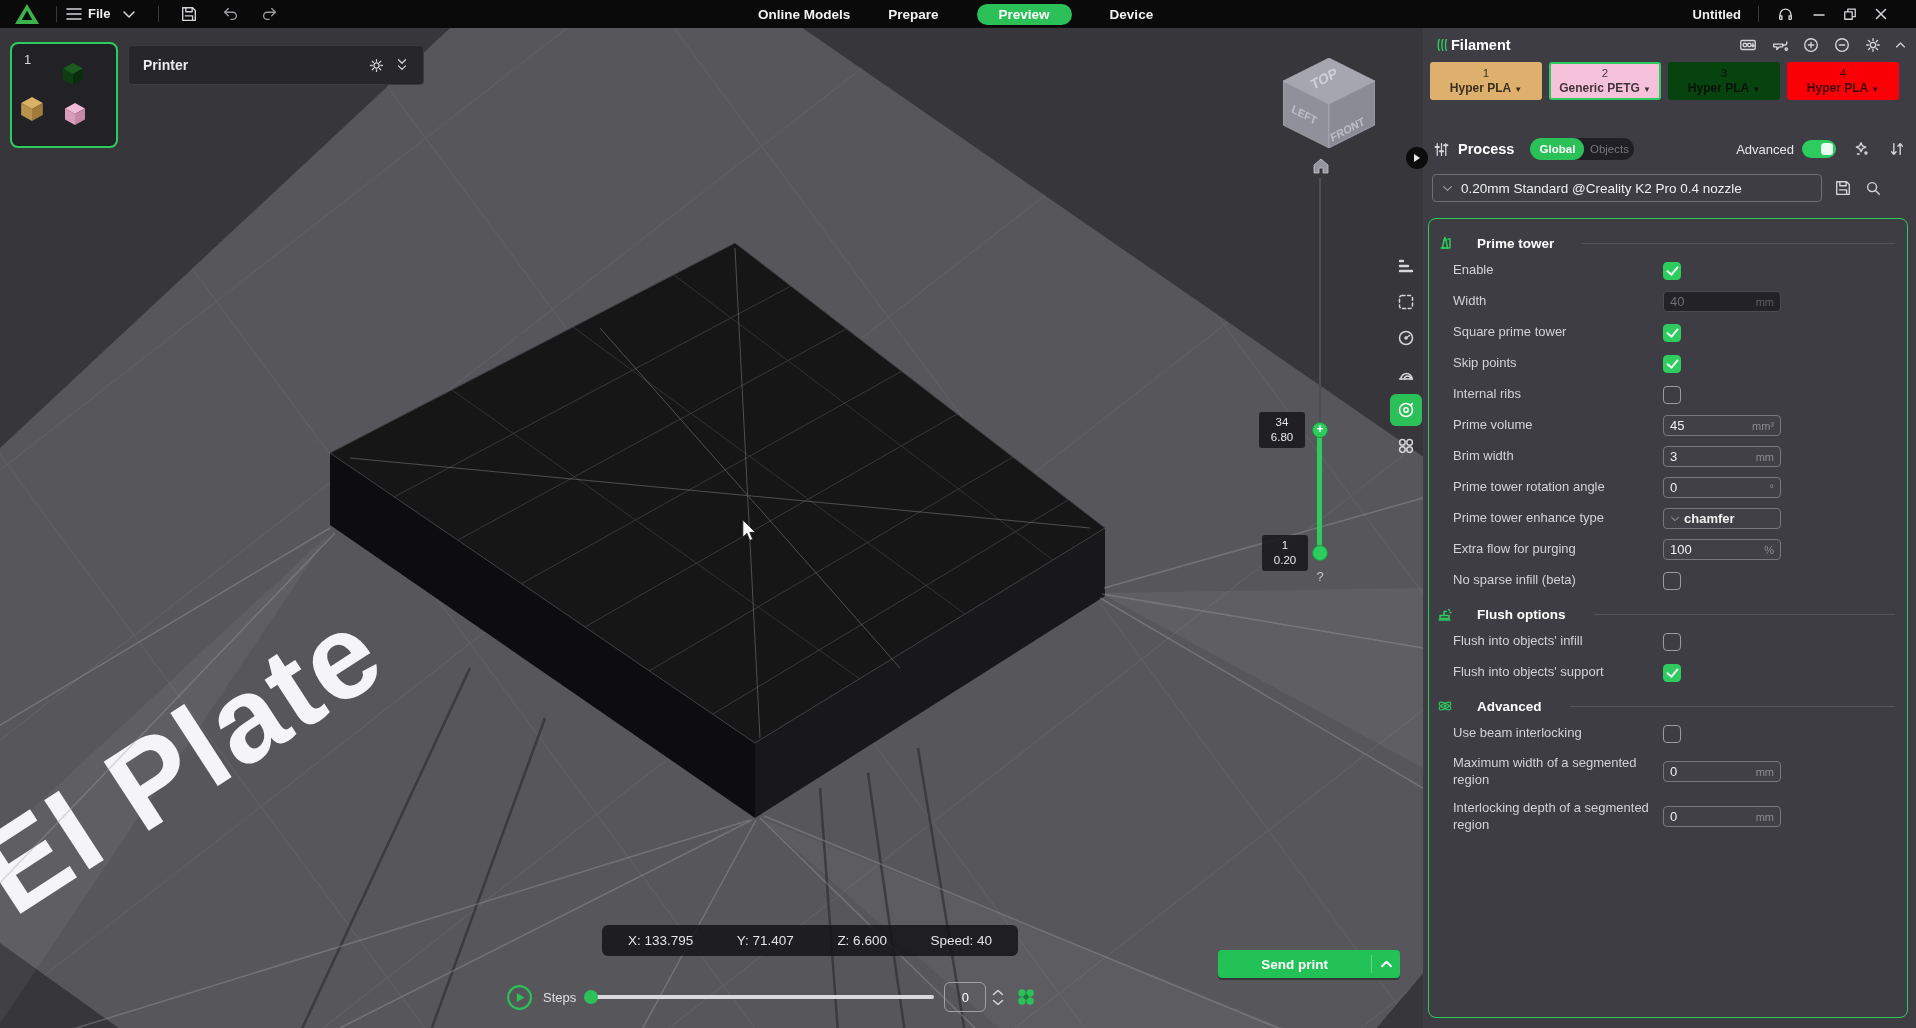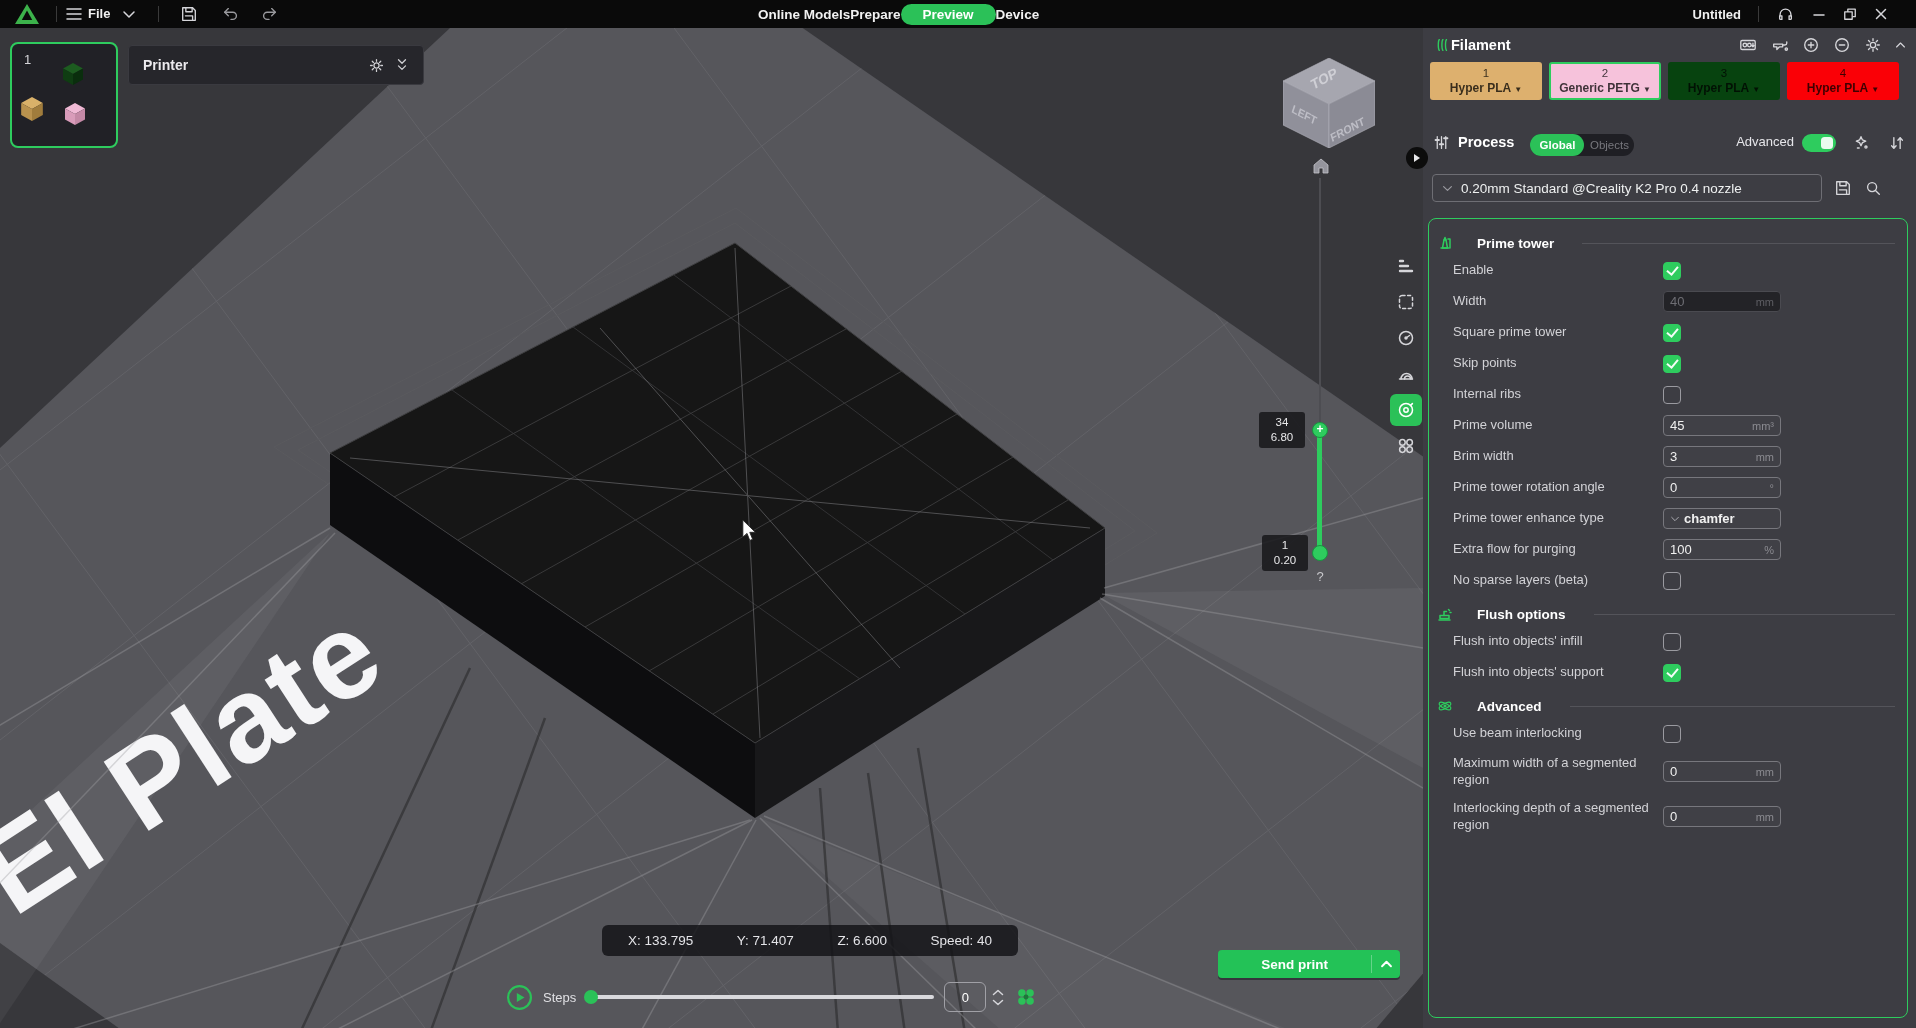--- a/index.html
+++ b/index.html
@@ -5,21 +5,21 @@
   * { margin:0; padding:0; box-sizing:border-box; }
   html,body { width:1916px; height:1028px; overflow:hidden; background:#0a0a0a;
               font-family:"Liberation Sans", sans-serif; }
   .abs { position:absolute; }
   svg.ic { stroke:#d6d6da; fill:none; stroke-width:1.5; stroke-linecap:round; stroke-linejoin:round; display:block; }
 
   
   #topbar { position:absolute; left:0; top:0; width:1916px; height:28px; background:#0a0a0a; z-index:50; }
   #topbar .sep { position:absolute; top:6px; width:1px; height:16px; background:#3a3a3a; }
   .tb-txt { color:#f0f0f0; font-size:13px; font-weight:bold; }
-  #tabs { position:absolute; left:758px; top:0; height:28px; display:flex; align-items:center; }
+  #tabs { position:absolute; left:758px; top:0; height:28px; display:flex; align-items:center; gap:38px; }
   .tab { color:#f2f2f2; font-size:13.5px; font-weight:bold; white-space:nowrap; cursor:default; }
   .tab.active { background:#2bc158; color:#fff; border-radius:12px; padding:3px 22px; }
   #winctl { position:absolute; right:0; top:0; height:28px; display:flex; align-items:center; gap:17px; padding-right:28px; }
 
   
   #viewport { position:absolute; left:0; top:28px; width:1423px; height:1000px; background:#39393d; overflow:hidden; }
 
   
   #plateThumb { left:10px; top:14px; width:108px; height:106px; background:rgba(24,24,28,.68);
                 border:2px solid #2ecc5e; border-radius:8px; }
@@ -68,21 +68,21 @@
   .chip { top:34px; width:112px; height:38px; border-radius:3px; display:flex; flex-direction:column;
           align-items:center; justify-content:center; color:rgba(0,0,0,.75); line-height:1.25; }
   .chip .n1 { font-size:11.5px; }
   .chip .n2 { font-size:12px; font-weight:bold; white-space:nowrap; }
   .chip .car { font-size:8px; margin-left:3px; }
   .chip1 { left:7px;  background:#ddb06e; }
   .chip2 { left:126px; background:#f6c2db; border:2px solid #2ecc5e; }
   .chip3 { left:245px; background:#07430f; }
   .chip4 { left:364px; background:#fa0006; }
 
-  #procRow { left:0; top:106px; width:493px; height:30px; display:flex; align-items:flex-start; padding:0 10px; gap:8px; }
+  #procRow { left:0; top:106px; width:493px; height:30px; display:flex; align-items:center; padding:0 10px; gap:8px; }
   #scopePill { width:104px; height:22px; background:#1f1f24; border-radius:11px; display:flex; align-items:center; margin-left:8px; }
   #scopePill .seg1 { width:54px; height:22px; background:#2bc158; border-radius:11px; color:#fff; font-size:11.5px;
                      font-weight:bold; display:flex; align-items:center; justify-content:center; }
   #scopePill .seg2 { flex:1; color:#77777d; font-size:11.5px; text-align:center; }
   #advLbl { margin-left:auto; color:#e6e6ea; font-size:13px; }
   #advSwitch { position:relative; width:34px; height:18px; border-radius:9px; background:#2ecc5e; }
   #advSwitch .knob { position:absolute; right:3px; top:3px; width:12px; height:12px; border-radius:3.5px; background:#eafbef; }
 
   #presetRow { left:0; top:145px; width:493px; height:30px; display:flex; align-items:center; padding:0 9px; gap:12px; }
   #presetBox { width:390px; height:28px; border:1px solid #6e6e74; border-radius:4px; display:flex;
@@ -577,21 +577,21 @@
       </div>
     </div>
     <div class="prow">
       <div class="plabel">Extra flow for purging</div>
       <div class="pinput">
         <span class="pval">100</span>
         <span class="punit">%</span>
       </div>
     </div>
     <div class="prow">
-      <div class="plabel">No sparse layers (beta)</div>
+      <div class="plabel">No sparse infill (beta)</div>
       <span class="cb"></span>
     </div>
 
     <div class="psection">
       <svg class="ic" style="stroke:#2ecc5e" width="16" height="16" viewBox="0 0 16 16">
         <path d="M3 9.5h9v3H3z"></path>
           <path d="M7 9.5v-4h2.5"></path>
           <path d="M11.5 3.5l1 1M13 6.5h1"></path>
           <path d="M2 14h11"></path>
       </svg>

